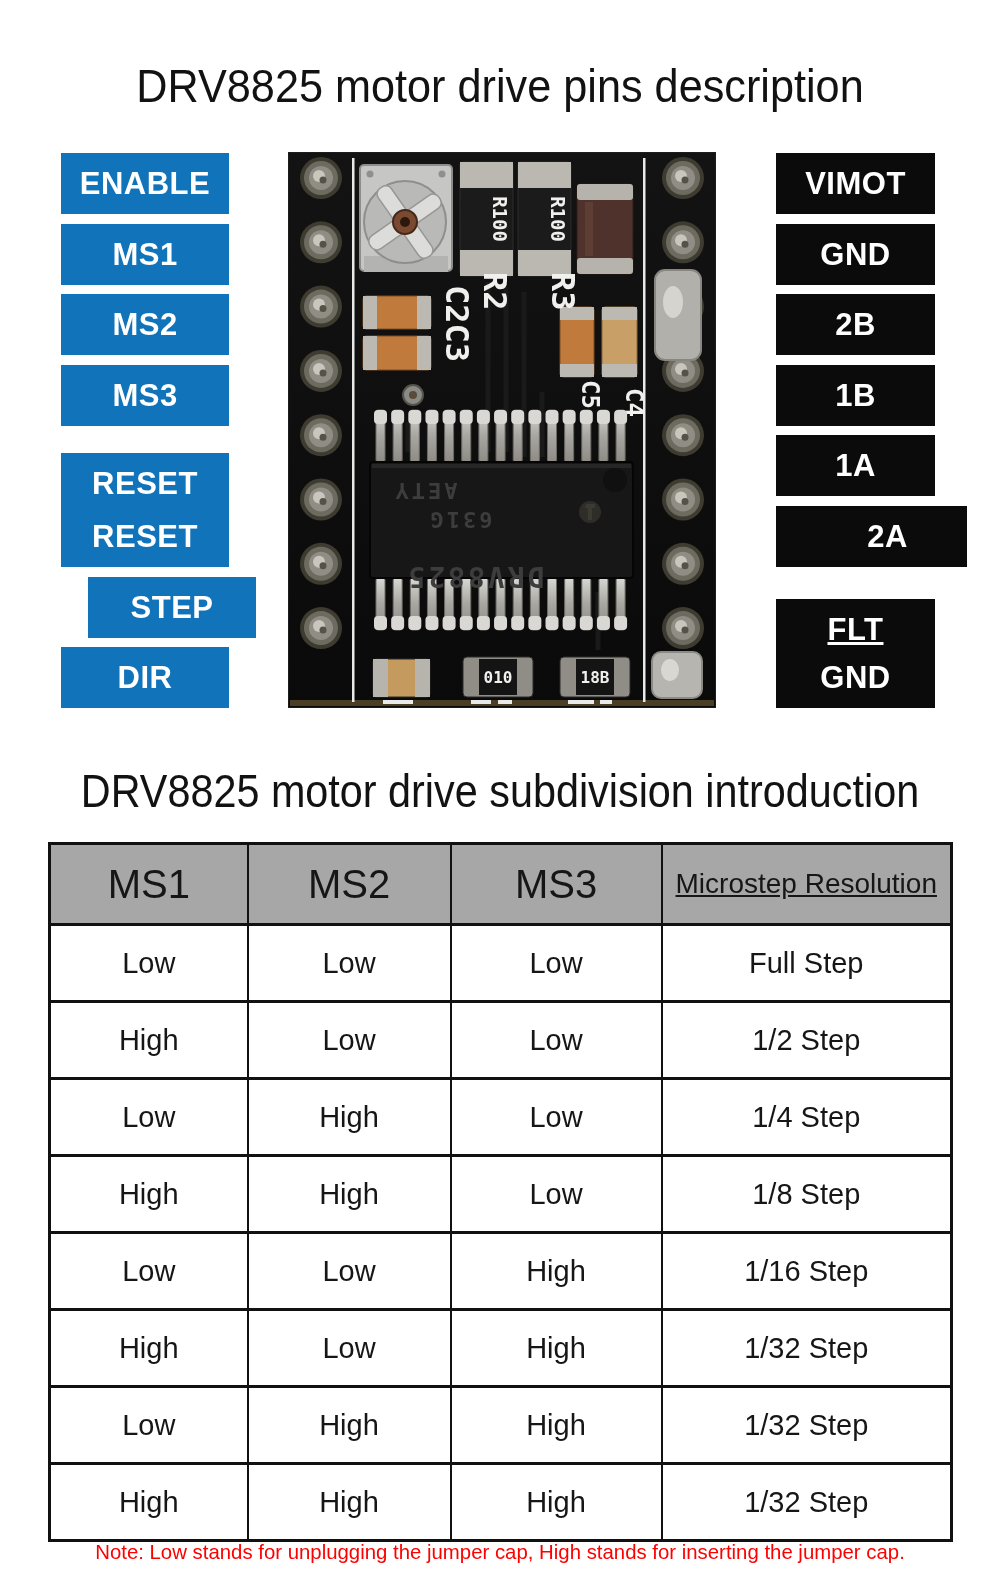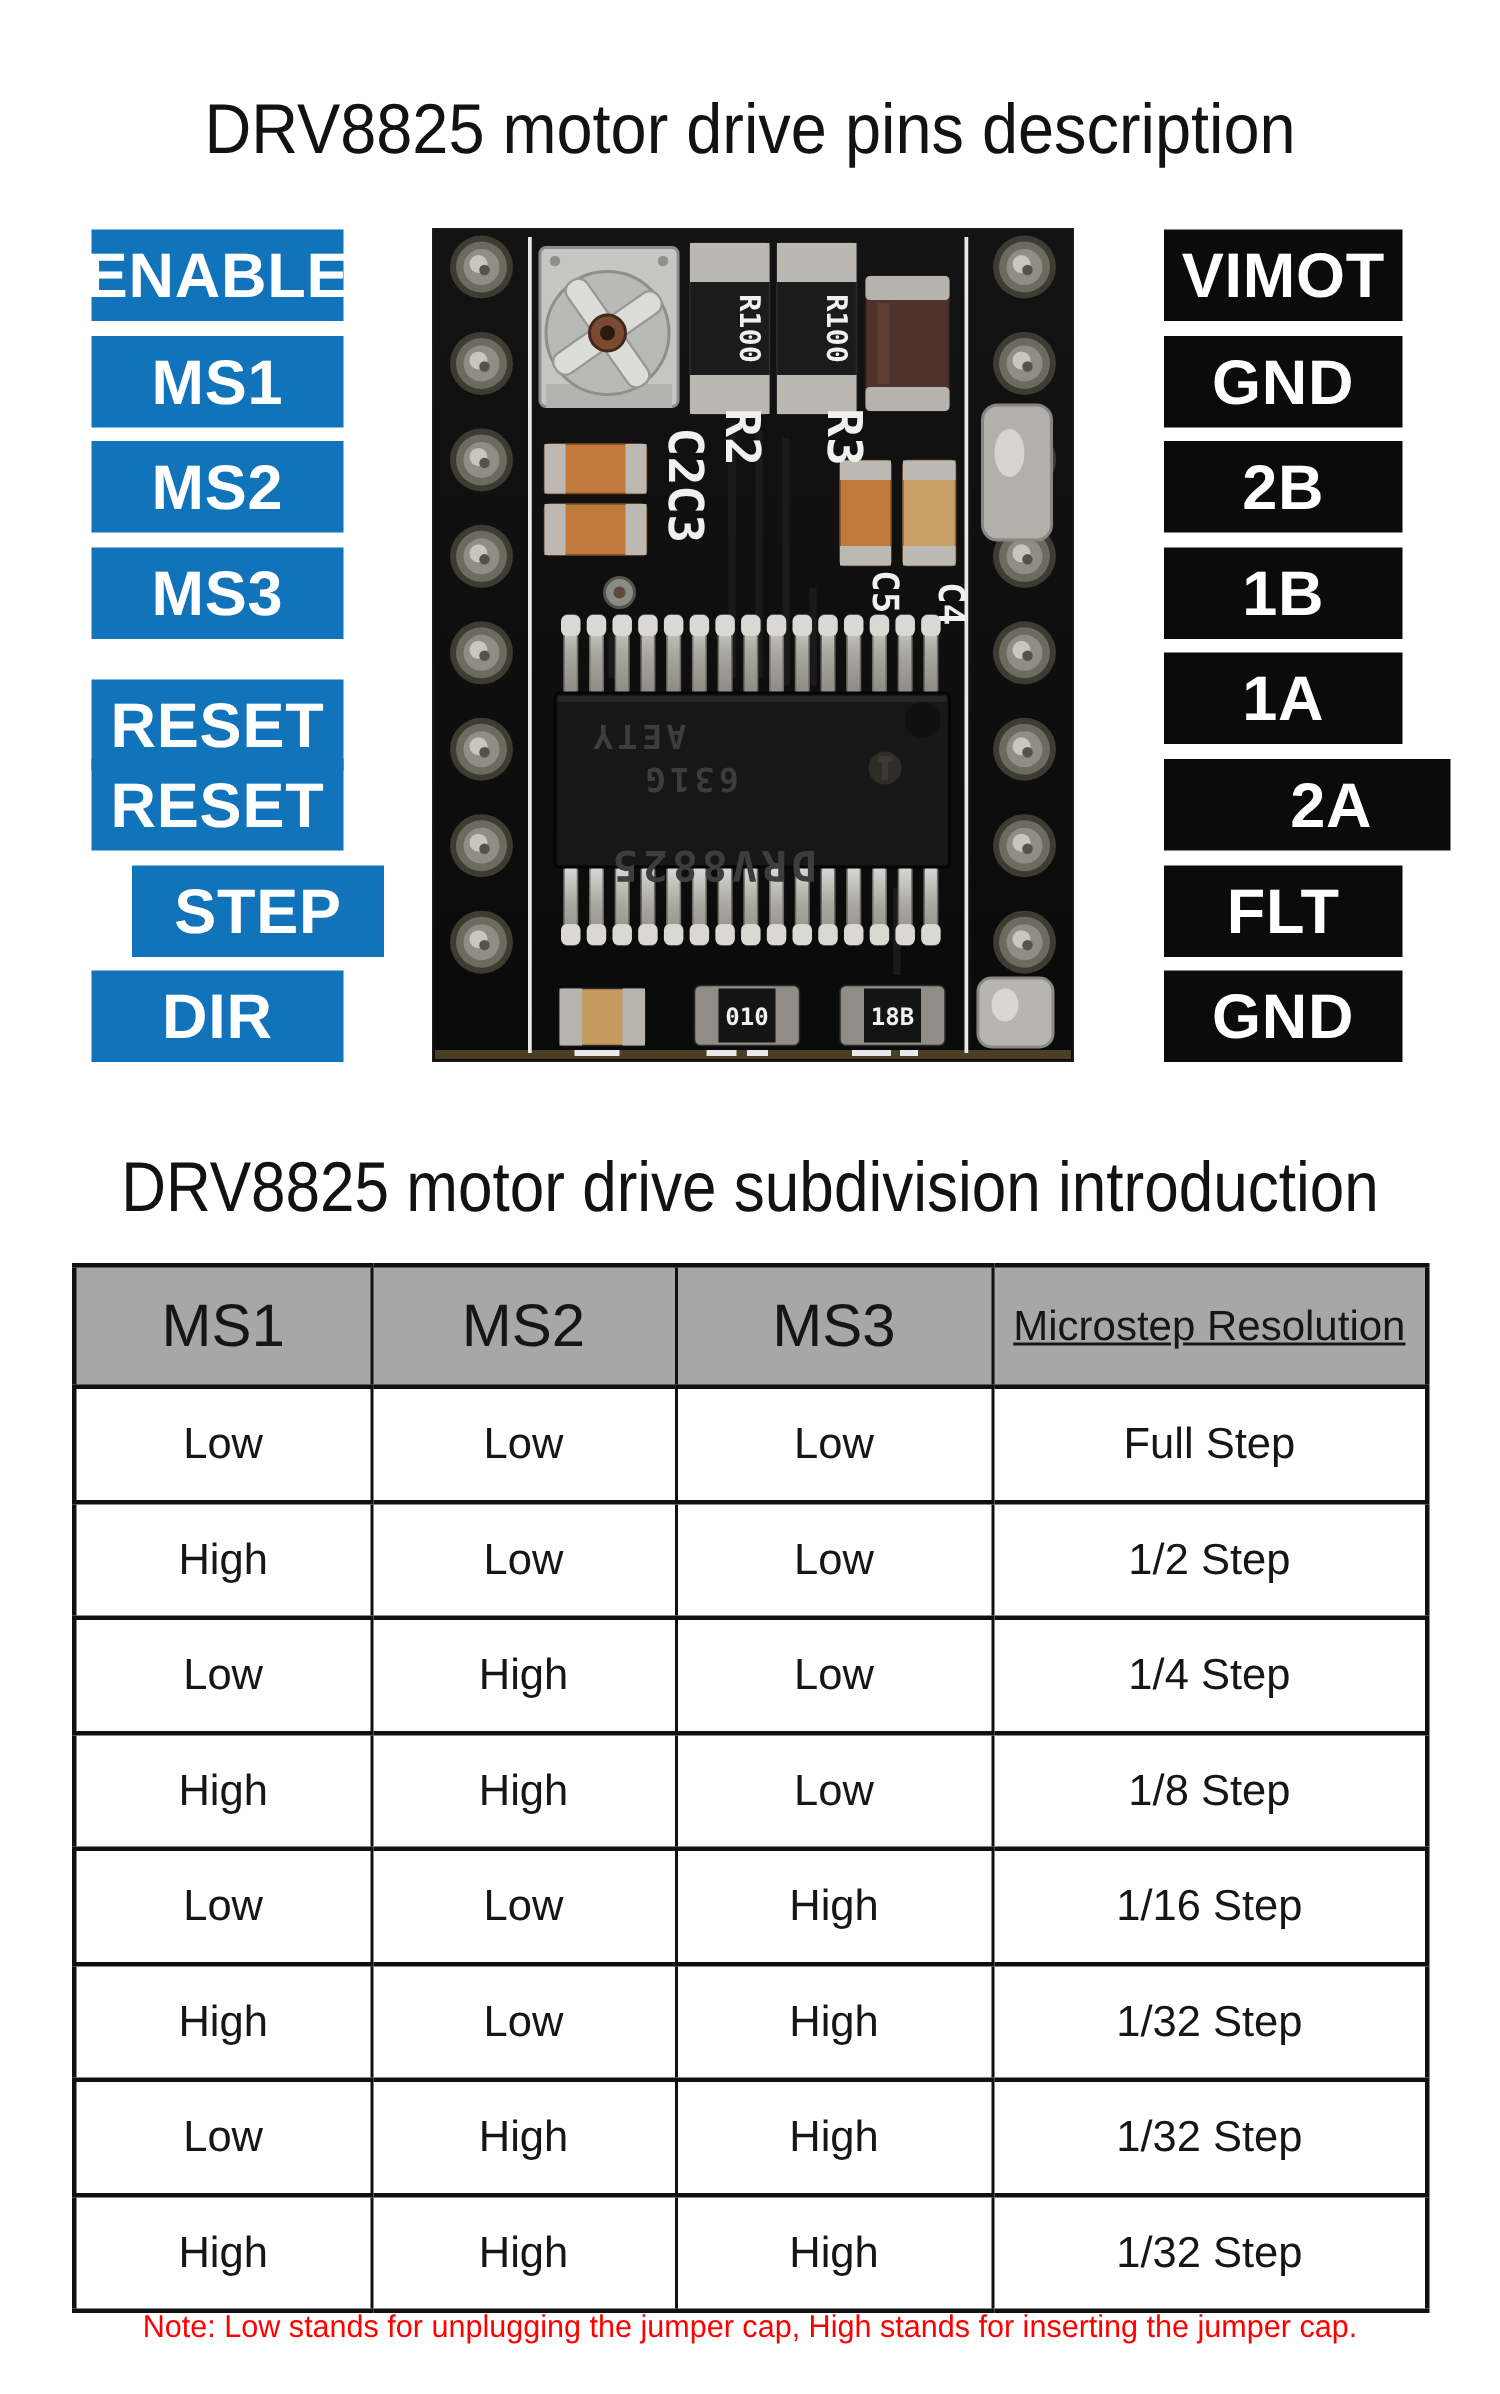--- a/index.html
+++ b/index.html
@@ -3,21 +3,21 @@
 <meta charset="utf-8">
 <style>
   html,body{margin:0;padding:0;background:#fff;}
   .canvas{position:relative;width:1000px;height:1596px;background:#fff;overflow:hidden;
           font-family:"Liberation Sans",sans-serif;color:#111;}
   .title{position:absolute;left:0;width:1000px;text-align:center;font-weight:400;color:#121212;
          font-size:47px;line-height:56px;margin:0;white-space:nowrap;}
   #title-pins{top:58px;transform:scaleX(.92);}
   #title-subdivision{top:763px;transform:scaleX(.88);}
   .pin-label{position:absolute;width:168px;height:61px;display:flex;align-items:center;justify-content:center;
-             color:#fff;font-weight:bold;font-size:42px;line-height:1;letter-spacing:.5px;}
+             color:#fff;font-weight:bold;font-size:31px;line-height:1;letter-spacing:.5px;}
   .pin-left{left:61px;background:var(--pin-left-bg,#1173b9);}
   .pin-right{left:776px;width:159px;background:var(--pin-right-bg,#0b0b0b);}
   #board{position:absolute;left:288px;top:152px;width:428px;height:556px;}
   .silk{font-family:"DejaVu Sans Mono",monospace;font-weight:bold;fill:#f0f0ee;}
   .chipmark{font-family:"DejaVu Sans Mono",monospace;font-weight:bold;fill:#3d3d3d;letter-spacing:3px;}
   #mtable{position:absolute;left:48px;top:842px;width:902px;border-collapse:collapse;table-layout:fixed;
           border:3px solid #111;}
   #mtable th,#mtable td{border:2px solid #111;border-top-width:3px;border-bottom-width:3px;
           text-align:center;vertical-align:middle;font-weight:400;color:#161616;padding:0;}
   #mtable th{height:78px;background:var(--table-header-bg,#a7a7a7);}
@@ -44,21 +44,21 @@
       <div class="pin-label pin-left" style="top: 577px; margin-left: 27px;">STEP</div>
       <div class="pin-label pin-left" style="top: 647px;">DIR</div>
     </div>
   <div id="right-labels">
       <div class="pin-label pin-right" style="top: 153px;">VIMOT</div>
       <div class="pin-label pin-right" style="top: 224px;">GND</div>
       <div class="pin-label pin-right" style="top: 294px;">2B</div>
       <div class="pin-label pin-right" style="top: 365px;">1B</div>
       <div class="pin-label pin-right" style="top: 435px;">1A</div>
       <div class="pin-label pin-right" style="top: 506px; padding-left: 32px;">2A</div>
-      <div class="pin-label pin-right" style="top: 577px;">FLT</div>
+      <div class="pin-label pin-right" style="top: 599px; text-decoration: underline;">FLT</div>
       <div class="pin-label pin-right" style="top: 647px;">GND</div>
     </div>
 
   <svg id="board" viewBox="0 0 428 556">
     <defs>
       <linearGradient id="boardGrad" x1="0" y1="0" x2="0" y2="1">
         <stop offset="0" stop-color="#131313"></stop>
           <stop offset="1" stop-color="#0a0a0a"></stop>
       </linearGradient>
       <linearGradient id="mpin" x1="0" y1="0" x2="0" y2="1">

